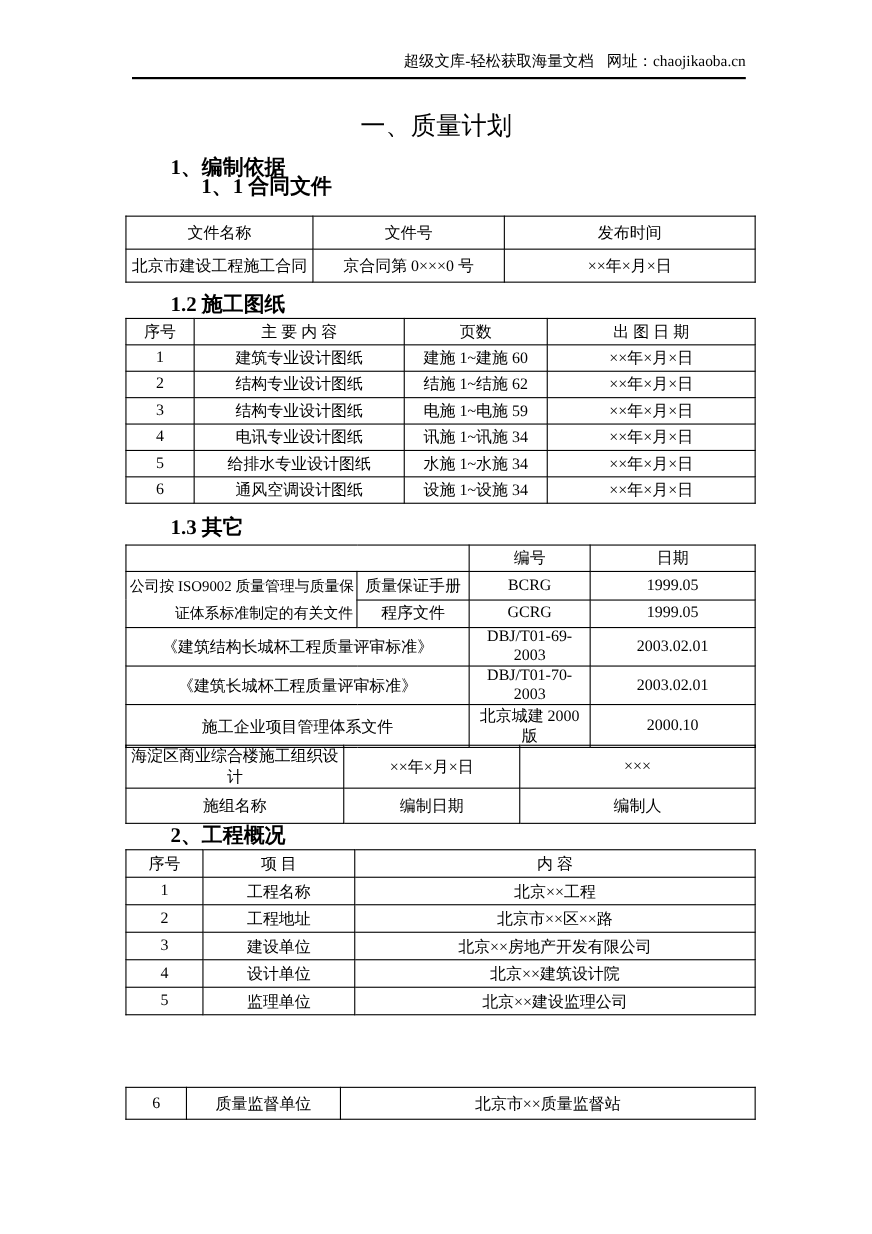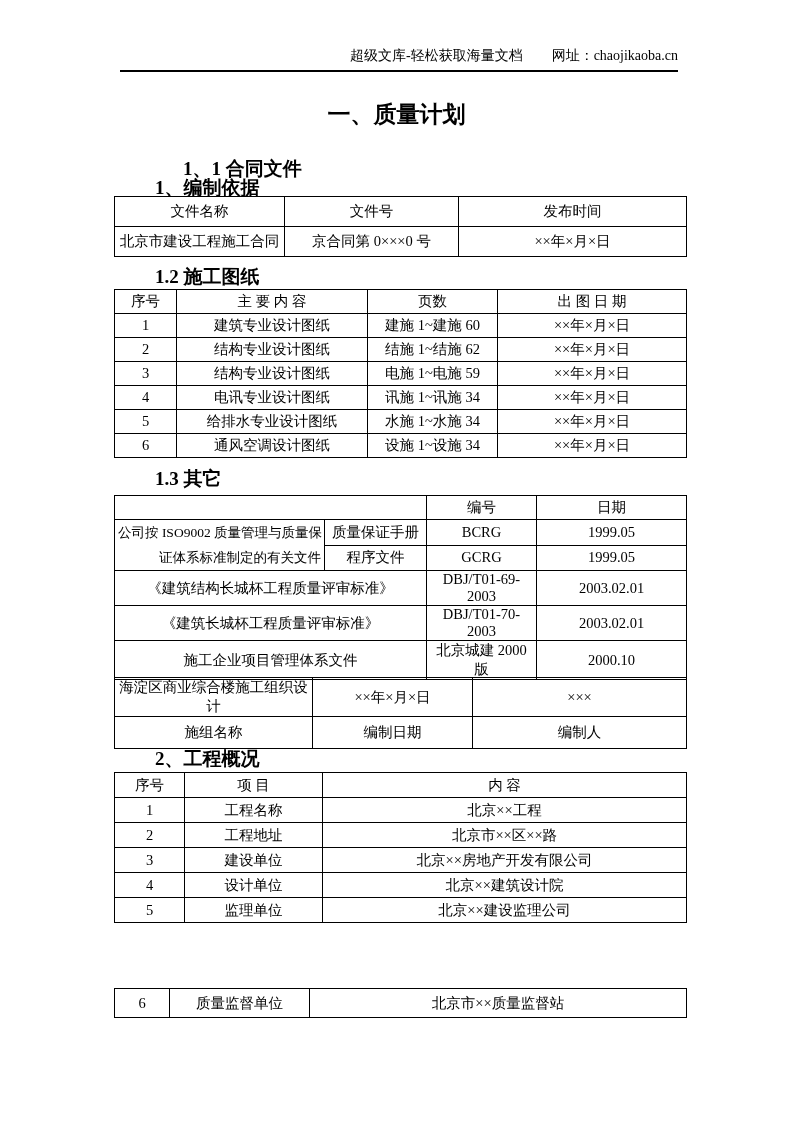--- a/index.html
+++ b/index.html
@@ -9,35 +9,35 @@
     background:#ffffff;
     font-family:"Liberation Serif","DejaVu Serif",serif;
     color:#000;
     overflow:hidden;
   }
   
   .hdr {
     position:absolute; top:47px; right:115px;
     font-size:14px; white-space:nowrap;
   }
-  .hdr .site { margin-left:29px; }
+  .hdr .site { margin-left:12px; }
   .hdr-rule {
     position:absolute; top:70px; left:120px; width:558px;
     border-top:2px solid #000; height:0;
   }
   
   .doc-title {
     position:absolute; top:99px; left:0; width:100%;
-    text-align:center; font-size:23px; font-weight:bold;
+    text-align:center; font-size:23px; font-weight:normal;
   }
   .sec {
     position:absolute; left:155px;
     font-size:19px; font-weight:bold; white-space:nowrap;
   }
-  .sec.s1  { top:139px;margin-top:36px; }
+  .sec.s1  { top:139px; }
   .sec.s11 { top:156px;margin-left:28px; }
   .sec.s12 { top:264px; }
   .sec.s13 { top:466px; }
   .sec.s14 { top:648px; }
   .sec.s2  { top:746px;text-align:right; }
   
   table.doc {
     position:absolute; left:114px; width:572px;
     border-collapse:collapse; table-layout:fixed;
     font-size:14.5px;

